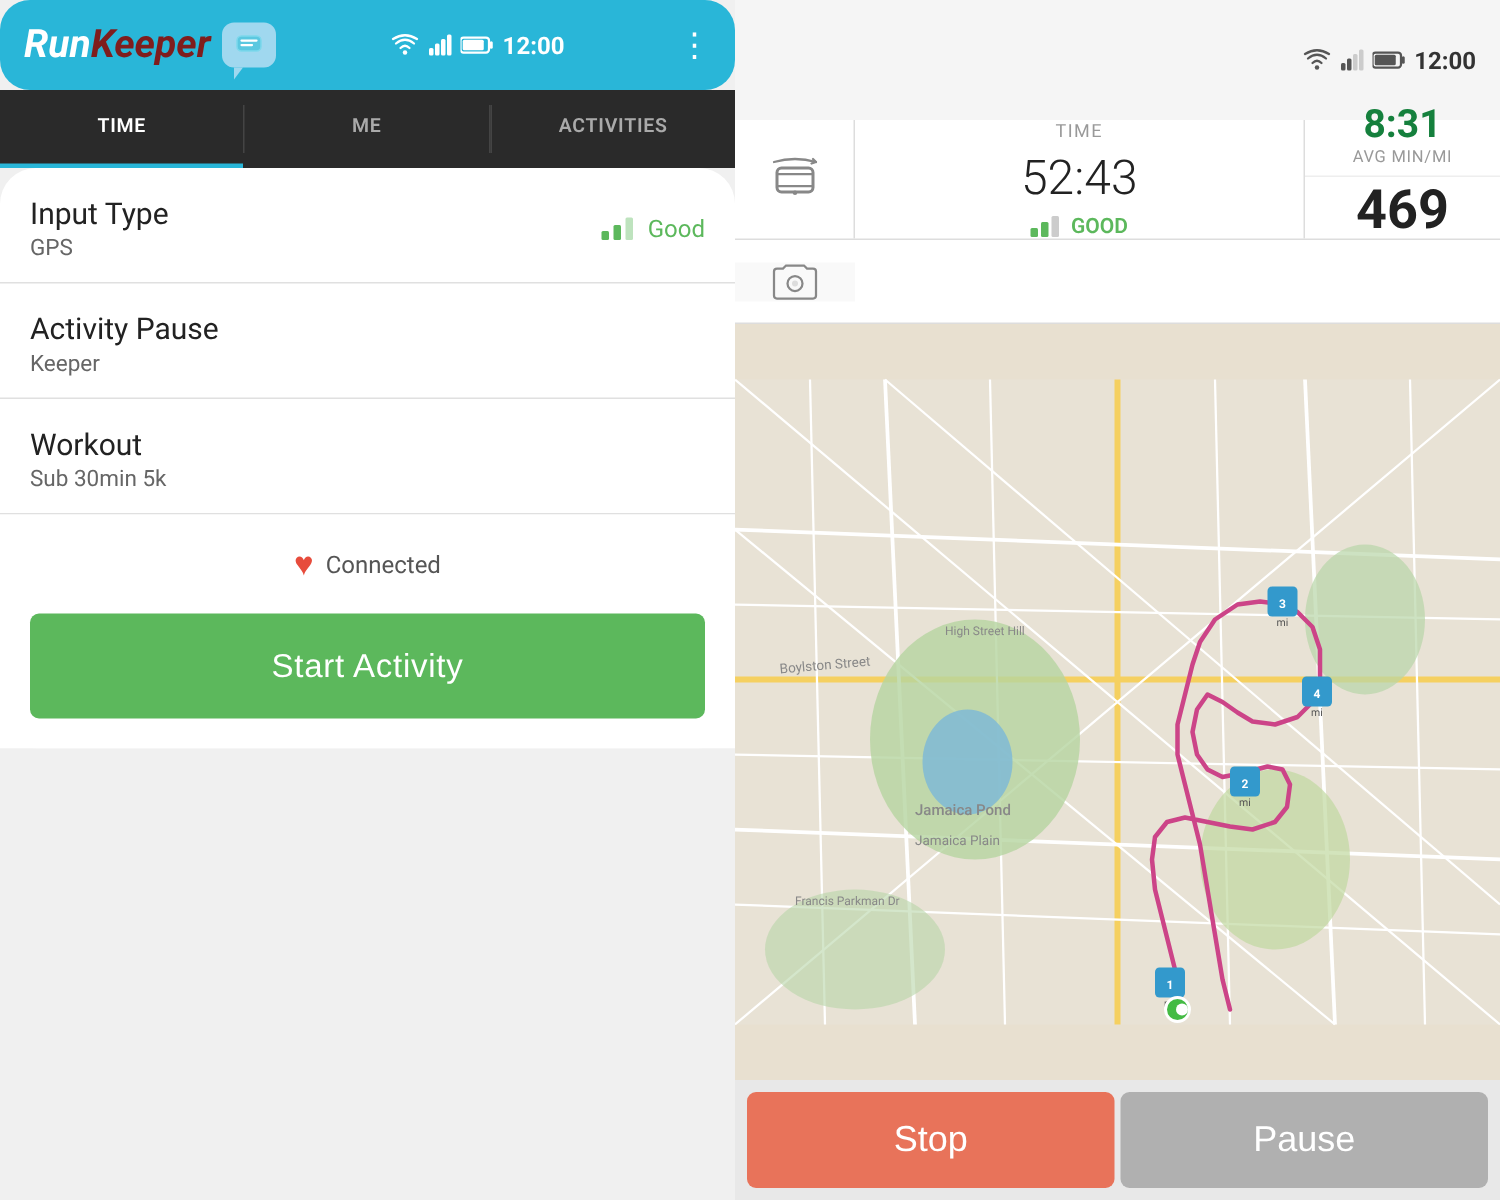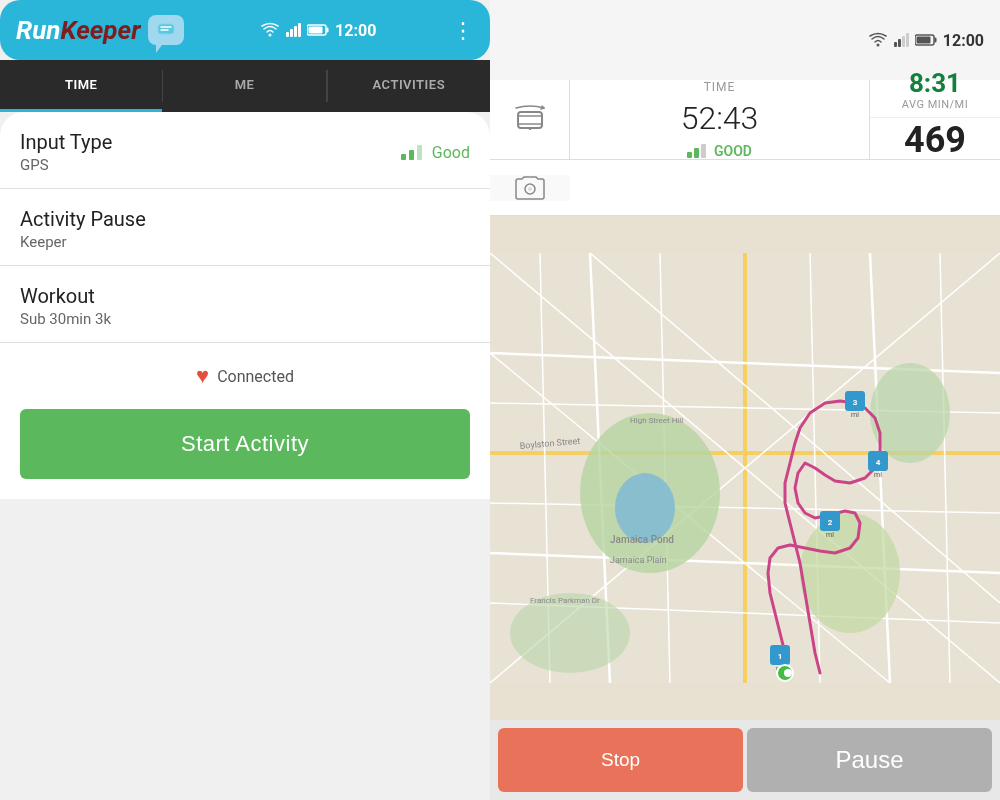--- a/index.html
+++ b/index.html
@@ -353,21 +353,21 @@
       padding: 8px;
       background: #e8e8e8;
     }
 
     .stop-btn {
       flex: 1;
       background: #e8735a;
       color: white;
       border: none;
       border-radius: 6px;
-      font-size: 19px;
+      font-size: 24px;
       font-weight: 500;
       cursor: pointer;
     }
 
     .pause-btn {
       flex: 1;
       background: #b0b0b0;
       color: white;
       border: none;
       border-radius: 6px;
@@ -466,21 +466,21 @@
       </div>
     </div>
 
     <div class="info-row">
       <div class="info-label">Activity Pause</div>
       <div class="info-value">Keeper</div>
     </div>
 
     <div class="info-row">
       <div class="info-label">Workout</div>
-      <div class="info-value">Sub 30min 3k</div>
+      <div class="info-value">Sub 30min 5k</div>
     </div>
 
     <div class="connected-section">
       <span class="heart-icon">♥</span>
       <span class="connected-text">Connected</span>
     </div>
 
     <div class="start-button-container">
       <button class="start-button">Start Activity</button>
     </div>

